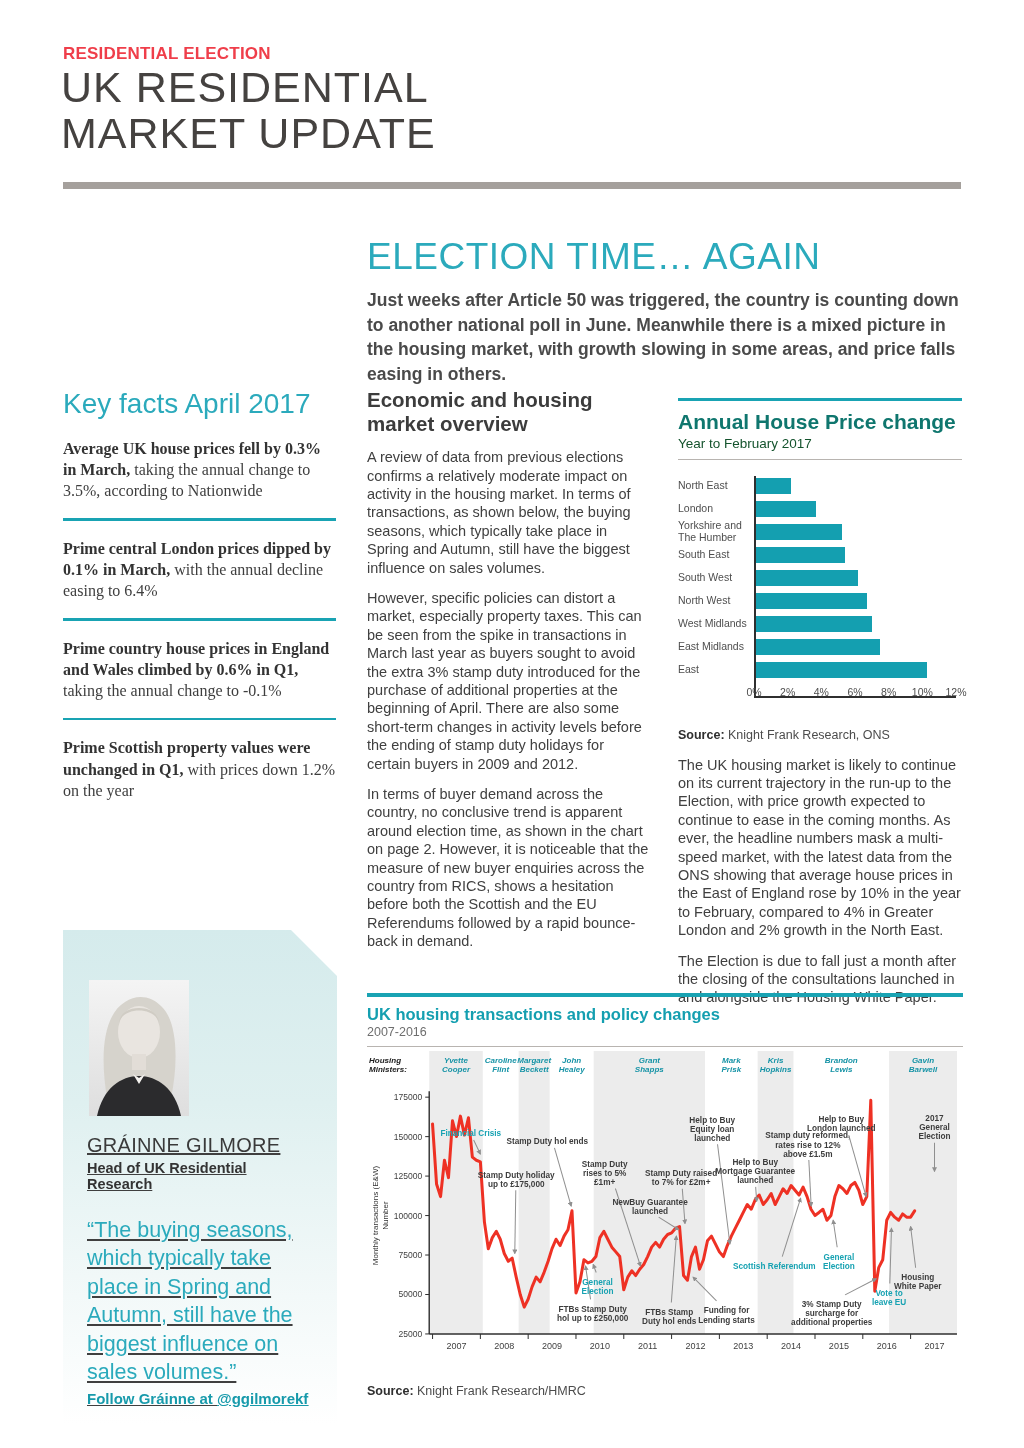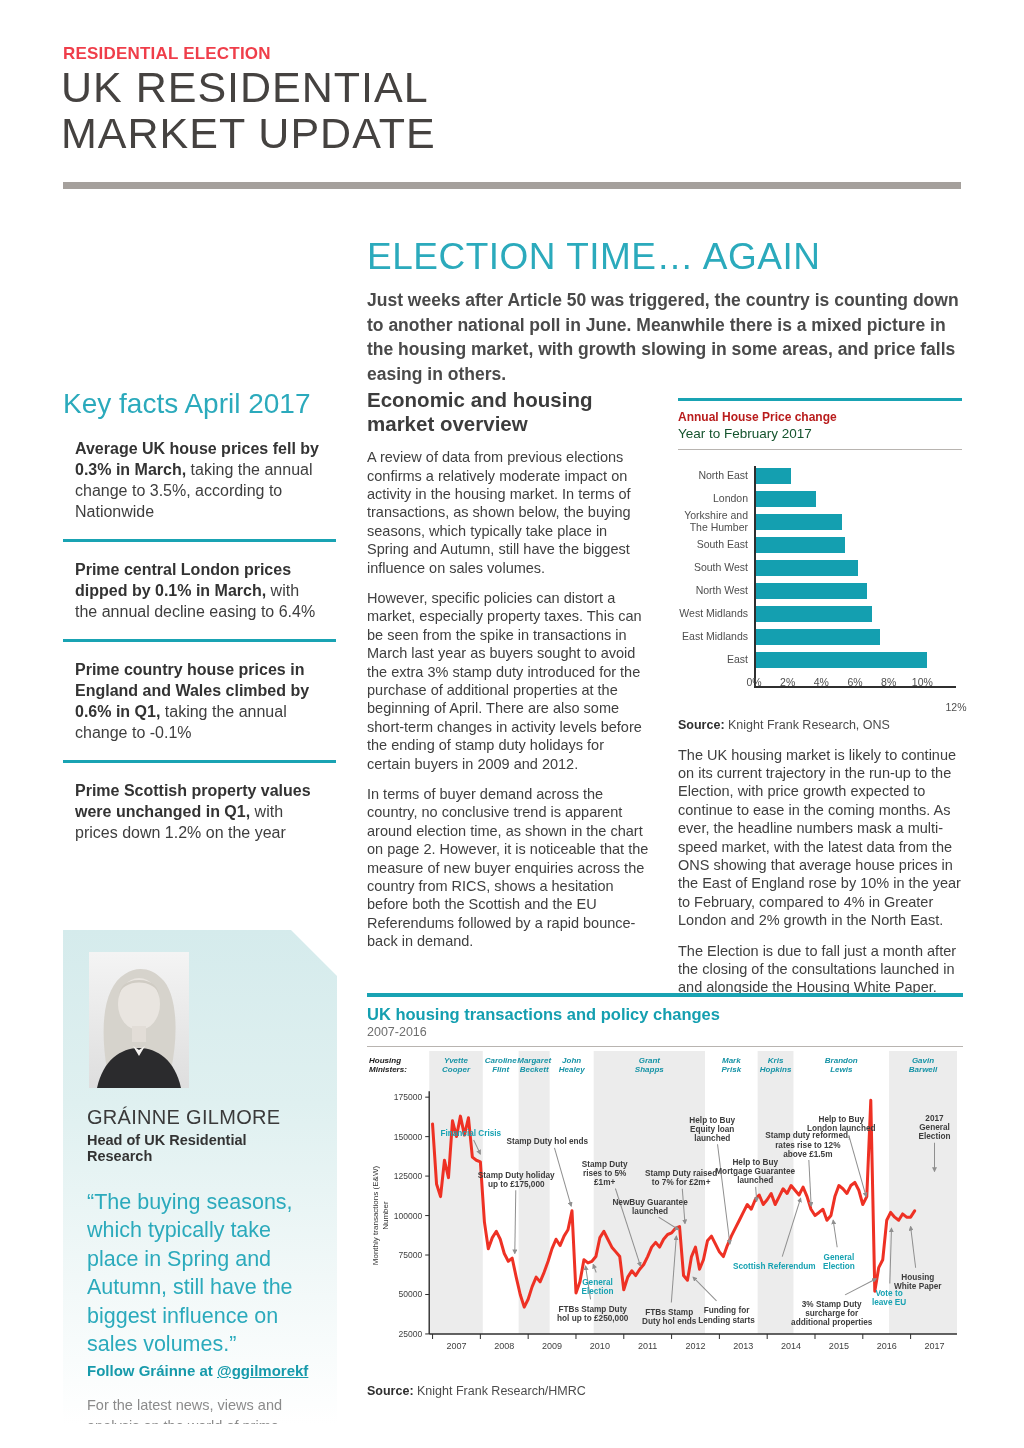--- a/index.html
+++ b/index.html
@@ -16,54 +16,54 @@
 
   
   .lead-headline{position:absolute;left:365px;top:234px;margin:2px;font-size:37px;font-weight:400;
                  letter-spacing:.5px;color:#2baabc;}
   .standfirst{position:absolute;left:367px;top:288px;width:596px;margin:0;font-size:17.5px;font-weight:700;
               color:#4a4a4a;line-height:1.4;}
 
   
   .keyfacts{position:absolute;left:63px;top:388px;width:273px;}
   .kf-title{margin:0 0 18px;font-size:28px;font-weight:400;color:#2baabc;}
-  .fact{margin:12px;font-size:16px;line-height:1.32;color:#3e3e3e;}
+  .fact{margin:0;font-size:16px;line-height:1.32;color:#3e3e3e;font-family:Liberation Serif, serif;}
   .fact strong{color:#333;}
   .kf-divider{height:2.5px;background:#19a3b3;margin:17px 0;}
 
   
   .midcol{position:absolute;left:367px;top:388px;width:284px;}
   .mid-title{margin:0 0 13px;font-size:20.5px;font-weight:700;color:#3c3c3c;line-height:1.15;white-space:pre-line;}
   .body-p{margin:0 0 12px;font-size:14.5px;line-height:1.27;color:#404040;}
 
   
   .rightcol{position:absolute;left:678px;top:398px;width:284px;}
   .rule-teal{height:3px;background:#19a3b3;}
-  .chart-title{margin:9px 0 2px;font-size:12px;font-weight:700;color:#b91c1c;}
+  .chart-title{margin:9px 0 2px;font-size:21px;font-weight:700;color:#0f766e;}
   .chart-sub{margin:0 0 8px;font-size:13.5px;color:#14532d;}
   .rule-gray{height:1px;background:#b8b4b0;}
   .bar-body{position:relative;margin-top:14px;padding-bottom:18px;}
   .bar-vline{position:absolute;left:76px;top:2px;bottom:18px;width:2px;background:#2f2f2f;}
   .bar-hline{position:absolute;left:76px;right:6px;bottom:18px;height:2px;background:#2f2f2f;}
   .hbar-row{display:flex;align-items:center;}
   .hbar-label{width:70px;padding-right:6px;font-size:10.5px;line-height:1.12;color:#4e4e4e;
-              text-align:right;white-space:pre-line;}
+              text-align:left;white-space:pre-line;}
   .hbar-track{flex:1;margin-right:6px;padding:3.5px 0;}
   .hbar{height:16px;background:#149fb0;}
   .hbar-axis{position:relative;height:16px;margin-left:76px;margin-right:6px;}
   .hbar-axis span{position:absolute;top:4px;transform:translateX(-50%);font-size:10.5px;color:#4e4e4e;}
   .source{margin:12px 0 0;font-size:12.5px;color:#4c4c4c;}
   .source strong{color:#2f2f2f;}
   .rc-text{margin-top:14px;}
 
   
   .bio{position:absolute;left:63px;top:930px;width:274px;height:494px;box-sizing:border-box;
-       padding:16px 22px 0 24px;
+       padding:44px 22px 0 24px;
        background:linear-gradient(180deg,#d5ebec 0%,#dff0f0 35%,#f1f8f8 70%,#ffffff 100%);
-       clip-path:polygon(0 0,calc(100% - 46px) 0,100% 46px,100% 100%,0 100%);}
+       clip-path:polygon(0 0,calc(100% - 46px) 0,100% 46px,100% 100%,0 100%);text-decoration:underline;}
   .portrait{display:block;margin:6px 0 14px 2px;}
   .bio-name{margin:0;font-size:20px;font-weight:400;letter-spacing:.3px;color:#3a3a3a;}
   .bio-role{margin:3px 0 8px;font-size:14.5px;font-weight:700;color:#333;}
   .bio-quote{margin:24px 0 0;font-size:21.5px;line-height:1.32;color:#2baabc;}
   .bio-follow{margin:4px 0 0;font-size:15px;font-weight:700;color:#179aab;}
   .bio-follow .follow-link{color:#179aab;text-decoration:underline;cursor:pointer;}
   .bio-promo{margin:16px 0 0;font-size:14.5px;line-height:1.42;color:#8b8b8b;}
 
   
   .chart2{position:absolute;left:367px;top:993px;width:596px;}
@@ -176,21 +176,21 @@
           </div>
           <div class="bar-vline"></div>
           <div class="bar-hline"></div>
           <div class="hbar-axis">
             <span style="left: 0%;">0%</span>
             <span style="left: 16.6667%;">2%</span>
             <span style="left: 33.3333%;">4%</span>
             <span style="left: 50%;">6%</span>
             <span style="left: 66.6667%;">8%</span>
             <span style="left: 83.3333%;">10%</span>
-            <span style="left: 100%; margin-top: 25px;">12%</span>
+            <span style="left: 100%;">12%</span>
           </div>
         </div>
       <p class="source"><strong>Source:</strong><span> Knight Frank Research, ONS</span></p>
     </div>
     <div class="rc-text">
       <p class="body-p">The UK housing market is likely to continue on its current trajectory in the run-up to the Election, with price growth expected to continue to ease in the coming months. As ever, the headline numbers mask a multi-speed market, with the latest data from the ONS showing that average house prices in the East of England rose by 10% in the year to February, compared to 4% in Greater London and 2% growth in the North East.</p>
       <p class="body-p">The Election is due to fall just a month after the closing of the consultations launched in and alongside the Housing White Paper.</p>
     </div>
   </section>
 

